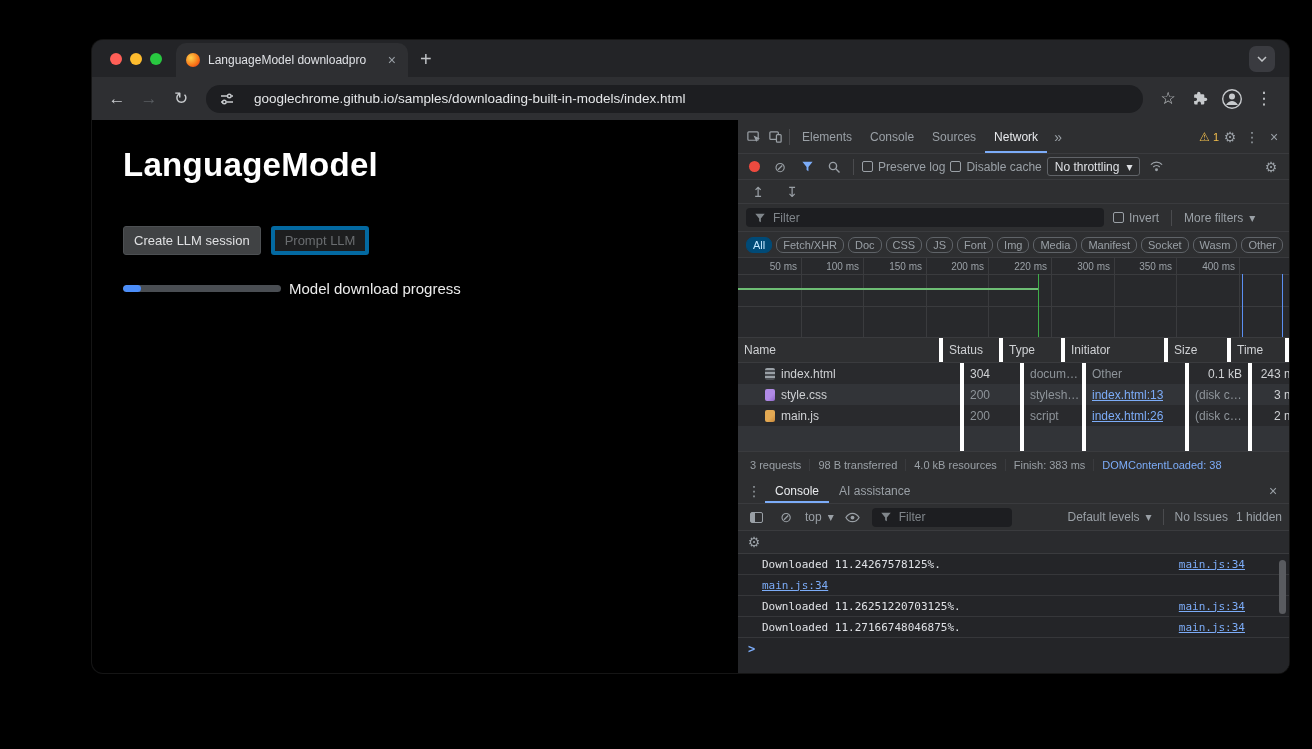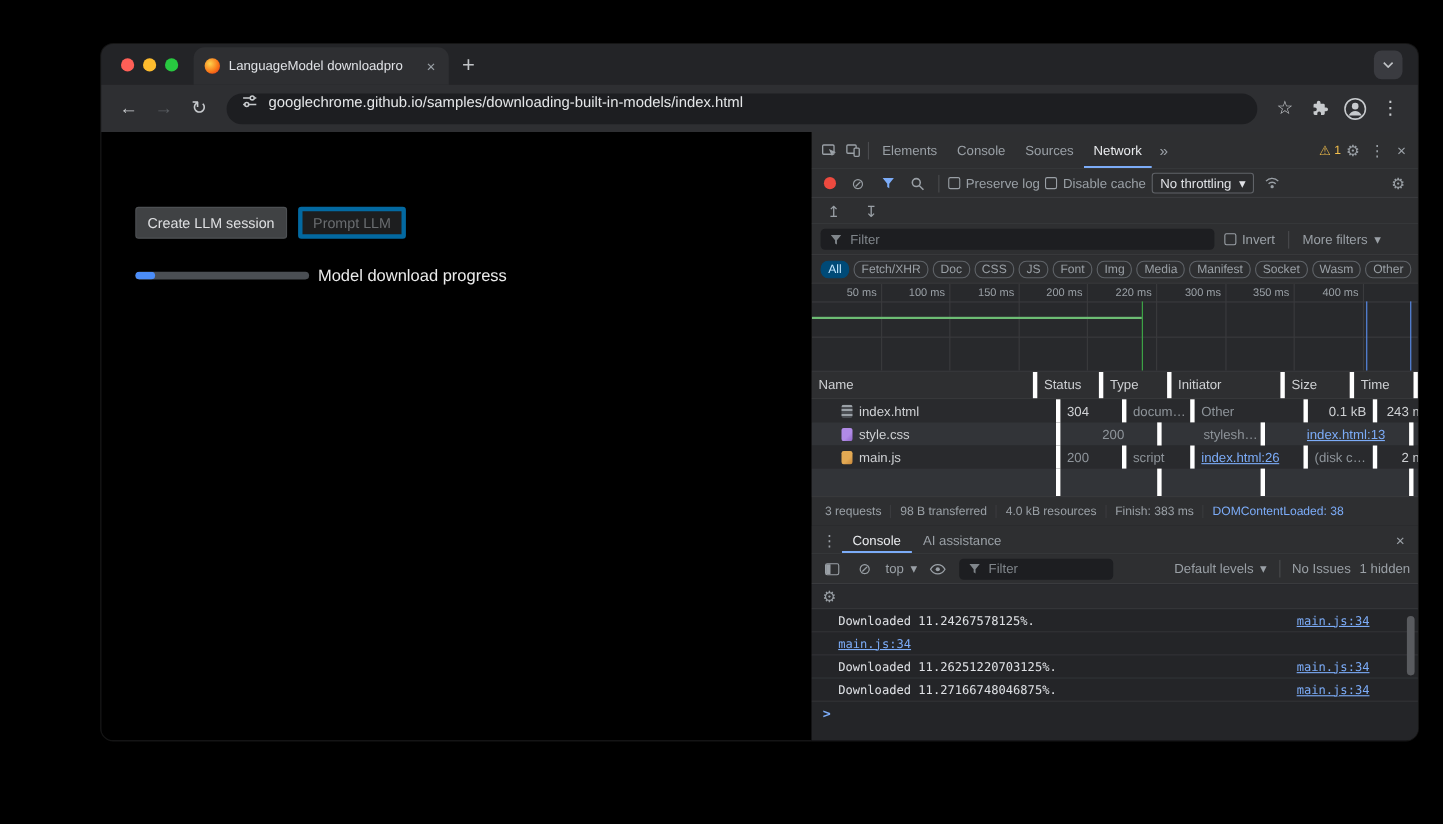--- a/index.html
+++ b/index.html
@@ -25,21 +25,21 @@
   .newtab { color:#c0c3c6; font-size:20px; font-weight:300; margin-left:12px; line-height:1; }
   .strip-btn { margin-left:auto; margin-right:14px; width:26px; height:26px; border-radius:7px;
     background:#3a3b40; display:flex; align-items:center; justify-content:center; }
 
   
   .toolbar { height:43px; background:#2e2f32; display:flex; align-items:center; padding:0 10px; gap:2px; }
   .bic { width:30px; height:30px; display:flex; align-items:center; justify-content:center;
     font-size:17px; color:#c7cacd; border-radius:50%; flex:none; }
   .bic.disabled { color:#5a5e62; }
   .urlbar { flex:1; height:28px; background:#1d1e21; border-radius:14px; display:flex;
-    align-items:flex-start; padding:0 14px; gap:10px; margin:0 8px; }
+    align-items:center; padding:0 14px; gap:20px; margin:0 8px; }
   .url { font-size:13.5px; color:#e4e6e8; white-space:nowrap; overflow:hidden; }
 
   
   .content { display:flex; height:553px; }
   .page { width:646px; background:#000; padding:26px 0 0 31px; }
   .page h1 { font-size:33px; font-weight:700; color:#fff; letter-spacing:.3px; }
   .controls { margin-top:42px; display:flex; gap:10px; }
   .controls button { font-family:"Liberation Sans",sans-serif; font-size:13px; padding:3px 10px;
     border-radius:3px; cursor:default; }
   .btn-create { background:#404244; border:1px solid #4d5053; color:#dfe0e2; }
@@ -93,21 +93,21 @@
   .tl-label { position:absolute; top:3px; font-size:10px; color:#9aa0a6; transform:translateX(calc(-100% - 4px)); }
   .tl-hline { position:absolute; left:0; right:0; height:1px; background:#3a3b3e; }
   .tl-gbar { position:absolute; left:0; top:30px; width:300px; height:2px; background:#6dbd74; }
   .tl-gv { position:absolute; top:16px; bottom:0; width:1px; background:#3fae49; left:300px; }
   .tl-bv { position:absolute; top:16px; bottom:0; width:1px; background:#5b8ff2; }
 
   .net-table { height:113px; background:#292a2d; }
   .thead, .trow { display:grid; grid-template-columns:205px 60px 62px 103px 63px 58px; }
   .thead { height:25px; background:#2e2f31; border-bottom:1px solid #3a3b3e; color:#cfd1d4; }
   .trow { height:21px;padding-left:21px; }
-  .trow.dark { background:#292a2d; } .trow.lite { background:#323438;gap:32px; }
+  .trow.dark { background:#292a2d; } .trow.lite { background:#323438; }
   .trow.filler { height:25px; }
   .td { padding:0 6px; display:flex; align-items:center; border-right:4px solid #ffffff;
     overflow:hidden; white-space:nowrap; color:#cfd1d4; }
   .td.gray { color:#8e949a; }
   .td.right { justify-content:flex-end; }
   .lnk { color:#7cacf8; text-decoration:underline; overflow:hidden; white-space:nowrap; }
   .fico { width:10px; height:12px; border-radius:2px; margin-right:6px; flex:none; }
   .fico.doc { background:repeating-linear-gradient(#9aa0a6 0 2px, #4a4d52 2px 4px); }
   .fico.css { background:linear-gradient(135deg,#b08ae6 60%,#8f66c9); }
   .fico.js  { background:linear-gradient(135deg,#e3a953 60%,#c9883a); }
@@ -190,20 +190,21 @@
             <circle cx="11" cy="8.5" r="3" fill="#c7cacd"></circle>
             <path d="M5 17c1.5-2.8 3.8-4 6-4s4.5 1.2 6 4" fill="#c7cacd"></path>
           </svg>
     </span>
     <span class="bic">⋮</span>
   </div>
 
   <div class="content">
 
     <div class="page">
+      <h1>LanguageModel</h1>
       <div class="controls">
         <button class="btn-create">Create LLM session</button>
         <button class="btn-prompt">Prompt LLM</button>
       </div>
       <div class="progress-row">
         <div class="progressbar">
               <div class="fill" style="width: 11.27%;"></div>
             </div>
         <span class="plabel">Model download progress</span>
       </div>

